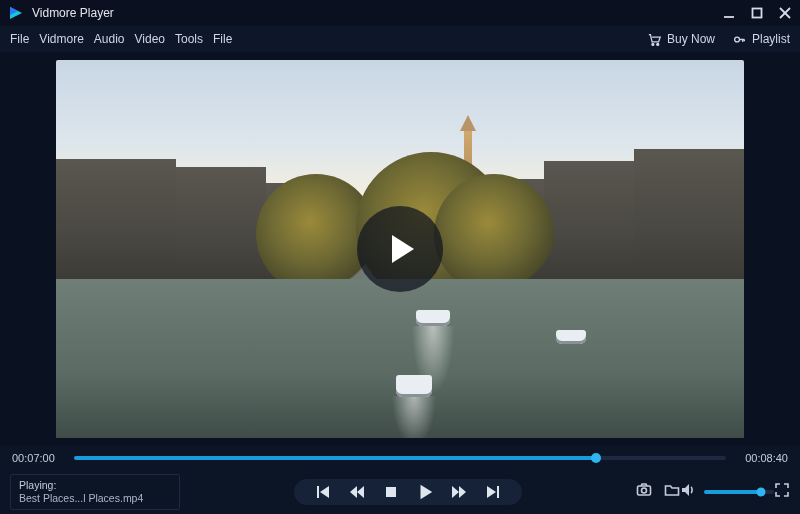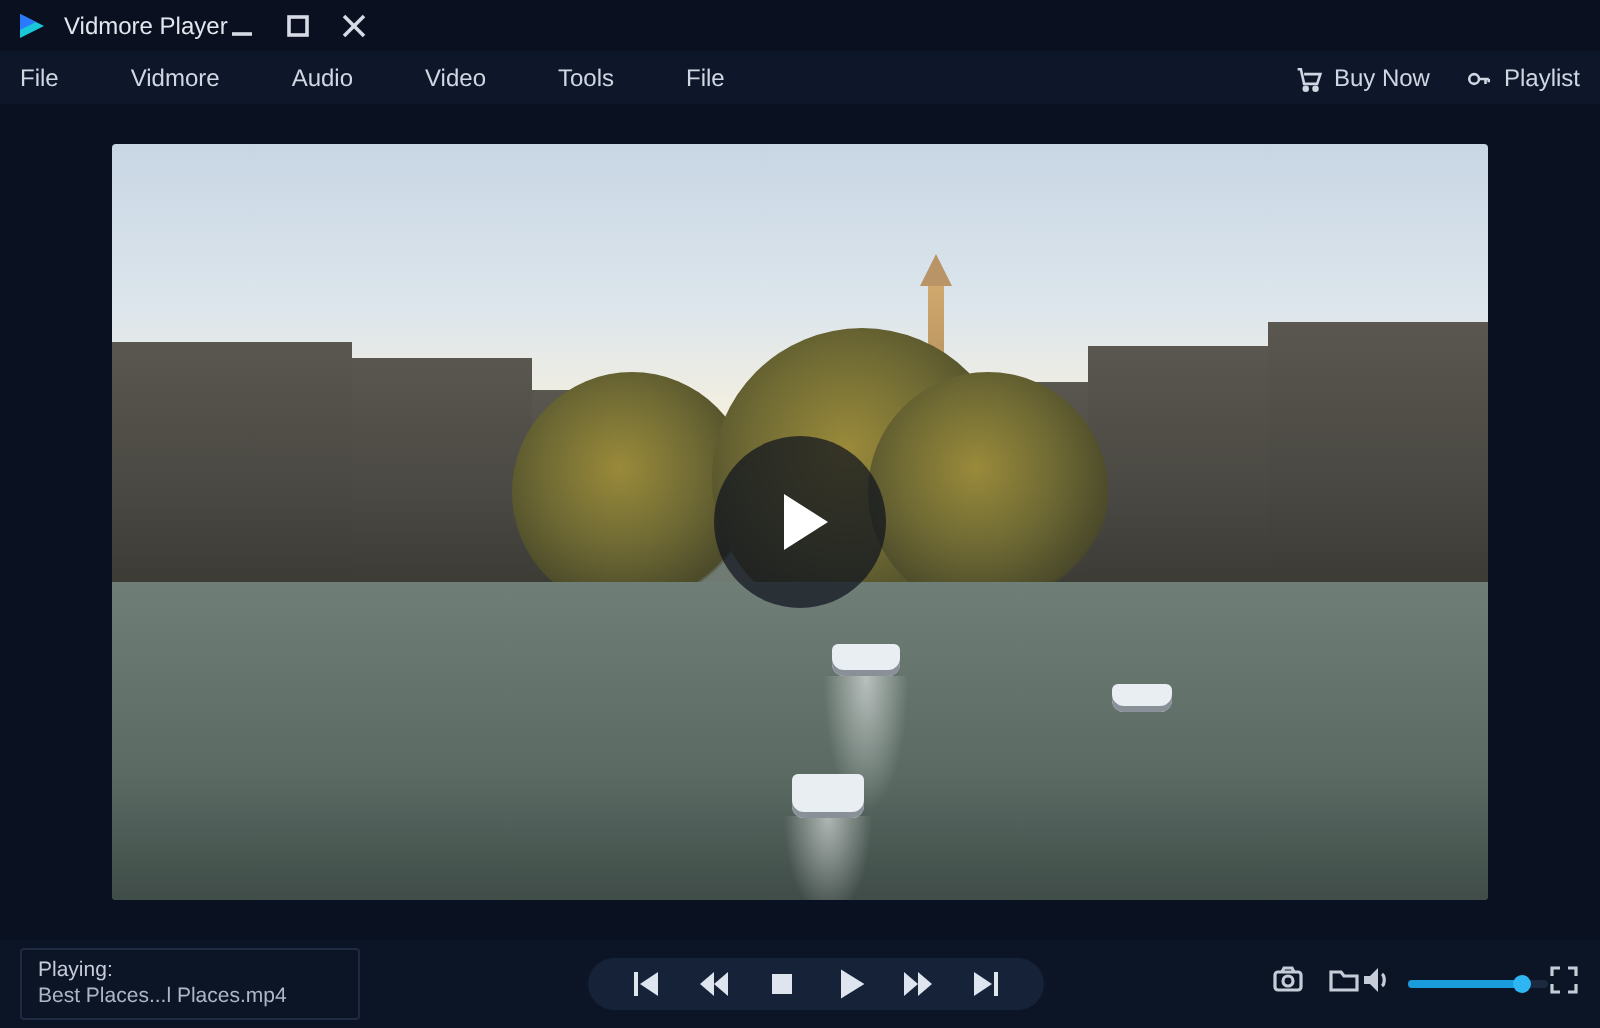--- a/index.html
+++ b/index.html
@@ -1,29 +1,29 @@
 <!DOCTYPE html>
 <html><head>
 <meta charset="utf-8">
 <style>
   * { box-sizing: border-box; margin: 0; padding: 0; }
   html, body { width: 800px; height: 514px; background: #0a1222; overflow: hidden; font-family: "Segoe UI", Arial, sans-serif; color: #d6dbe6; }
   .window { width: 800px; height: 514px; display: flex; flex-direction: column; }
 
   
-  .titlebar { height: 26px; background: #0a1020; display: flex; align-items: center; padding: 0 8px 0 8px; border-bottom: 1px solid #0a1324; }
+  .titlebar { height: 26px; background: #0a1020; display: flex; align-items: center; justify-content: space-between; padding: 0 8px 0 8px; border-bottom: 1px solid #0a1324; }
   .title-left { display: flex; align-items: center; gap: 8px; }
   .app-title { font-size: 12px; color: #e2e6ee; }
   .win-controls { display: flex; align-items: center; gap: 14px; }
   .win-btn { width: 14px; height: 14px; display: flex; align-items: center; justify-content: center; cursor: pointer; color: #c6cdd9; }
   .win-btn svg { width: 12px; height: 12px; display: block; stroke: #d6dbe6; stroke-width: 1.8; fill: none; }
 
   
   .menubar { height: 26px; background: #0d1729; display: flex; align-items: center; justify-content: space-between; padding: 0 10px; }
-  .menus { display: flex; gap: 36px; justify-content: center; }
+  .menus { display: flex; gap: 10px; justify-content: center; }
   .menu-item { font-size: 12px; color: #d0d6e2; cursor: pointer; }
   .right-actions { display: flex; gap: 18px; align-items: center; }
   .action { display: flex; align-items: center; gap: 6px; font-size: 12px; color: #d0d6e2; cursor: pointer; justify-content: flex-end; }
   .action svg { width: 13px; height: 13px; stroke: #d0d6e2; fill: none; stroke-width: 1.6; }
 
   
   .stage { flex: 1; display: flex; align-items: center; justify-content: center; background: #0a1222; position: relative; }
   .video { position: relative; width: 688px; height: 378px; overflow: hidden; border-radius: 2px; }
   .sky { position: absolute; inset: 0; background:
      linear-gradient(180deg, #c8d6e4 0%, #dde6ec 22%, #f4efe0 36%, #f9f0d6 44%, #717b74 44%, #6a786f 100%);
@@ -164,20 +164,28 @@
         <div class="boat boatB"></div>
         <div class="boat boatC"></div>
       <div class="play-overlay">
         <svg viewBox="0 0 40 40">
             <polygon points="12,6 34,20 12,34" fill="#ffffff"></polygon>
           </svg>
       </div>
     </div>
   </div>
 
+  <div class="progress-row">
+    <span class="time">00:07:00</span>
+    <div class="progress">
+      <div class="progress-fill"></div>
+      <div class="progress-thumb"></div>
+    </div>
+    <span class="time right">00:08:40</span>
+  </div>
 
   <div class="controls">
     <div class="nowplaying">
       <span class="np-title">Playing:</span>
       <span class="np-file">Best Places...l Places.mp4</span>
     </div>
 
 
     <div class="transport">
       <div class="trans-inner">

